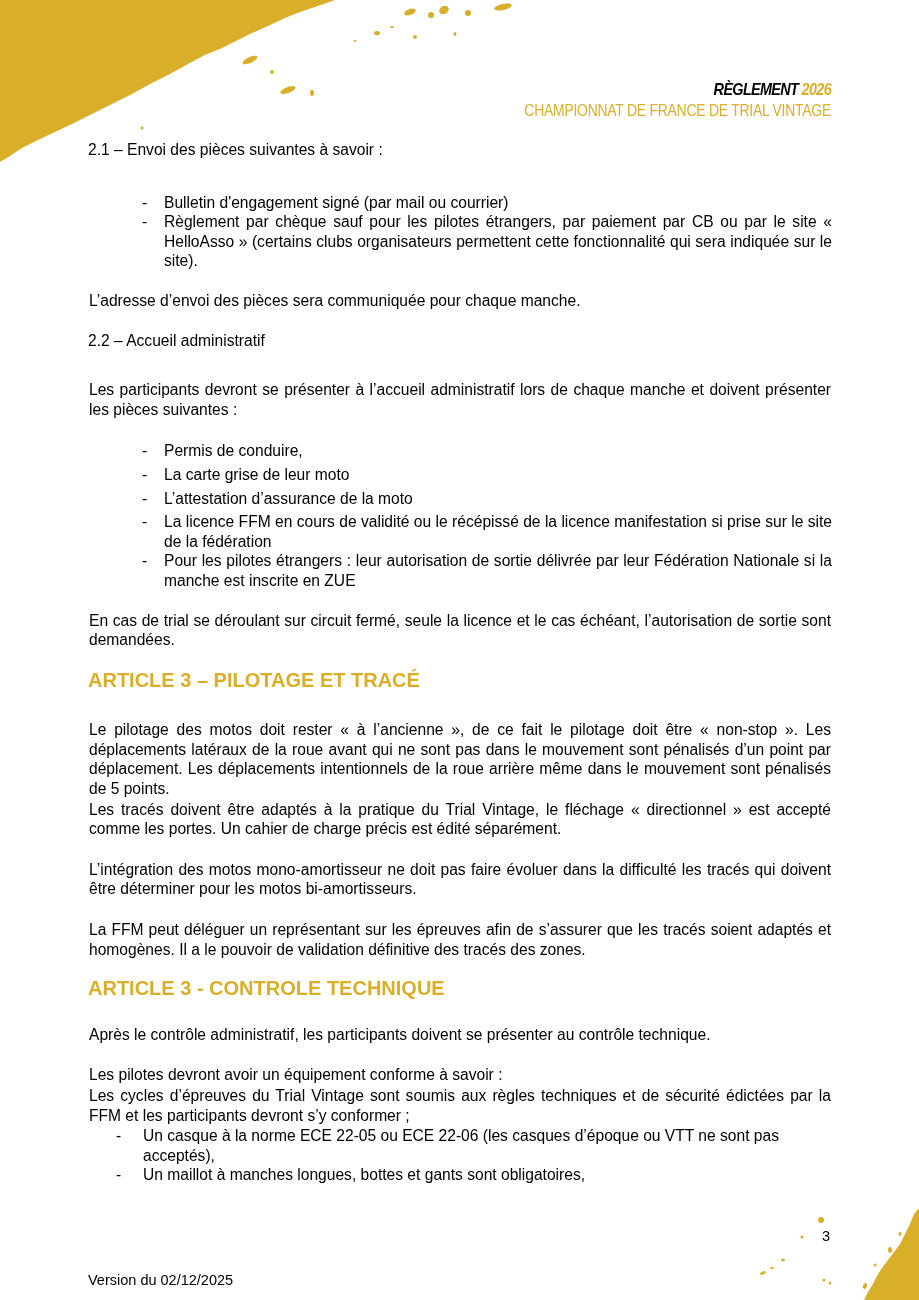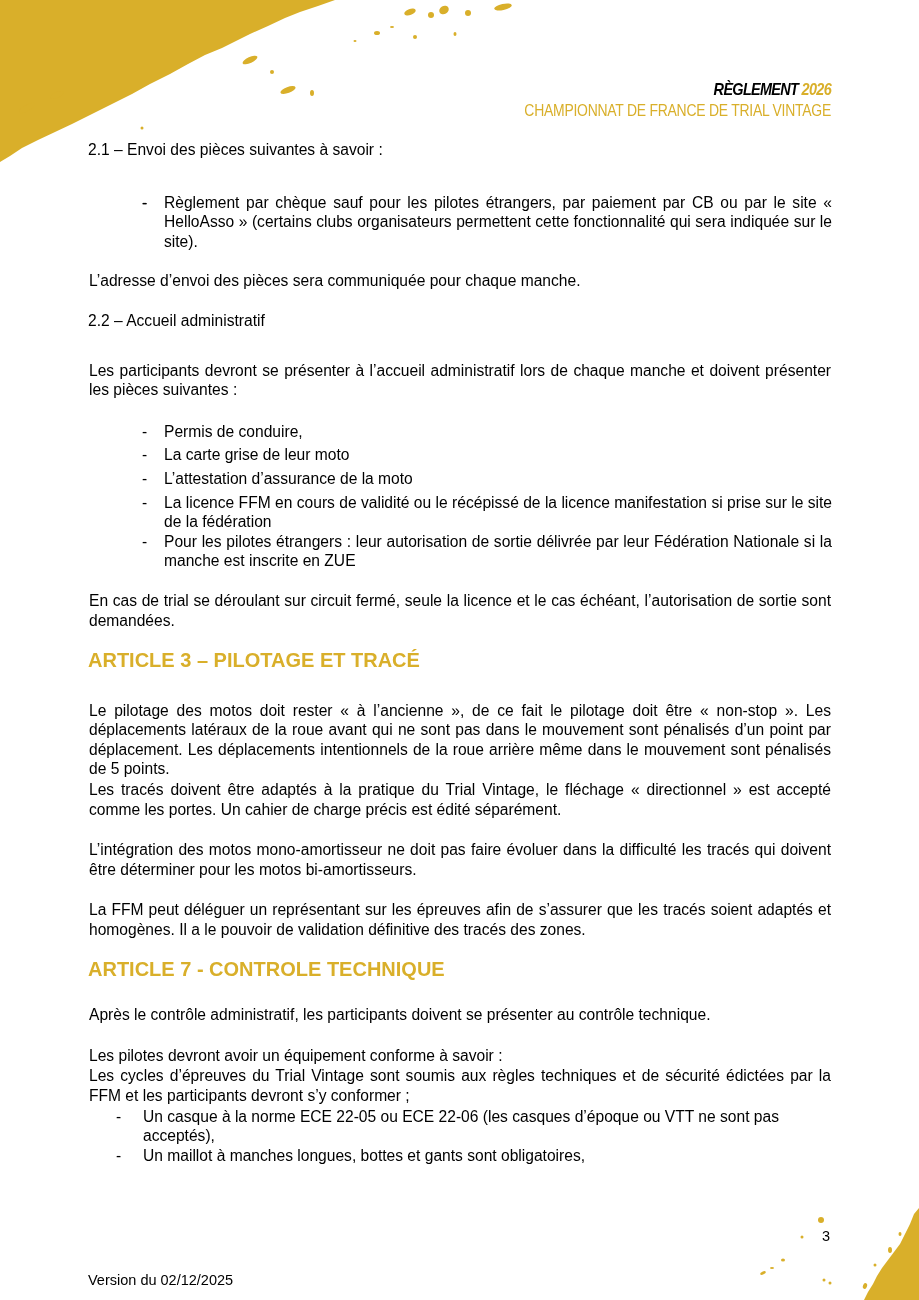--- a/index.html
+++ b/index.html
@@ -63,21 +63,21 @@
     <span class="year">2026</span>
   </div>
   <div class="header-line2">CHAMPIONNAT DE FRANCE DE TRIAL VINTAGE</div>
 </div>
 
 <div class="content">
 
   <h3 class="h-sub">2.1 – Envoi des pièces suivantes à savoir :</h3>
   <div style="height:33px"></div>
   <ul class="ul indent">
-    <li><span class="dash">-</span></li>
+    <li><span class="dash">-</span><span>Bulletin d'engagement signé (par mail ou courrier)</span></li>
     <li><span class="dash">-</span><span>Règlement par chèque sauf pour les pilotes étrangers, par paiement par CB ou par le site « HelloAsso » (certains clubs organisateurs permettent cette fonctionnalité qui sera indiquée sur le site).</span></li>
   </ul>
   <div style="height:19px"></div>
   <p class="p">L’adresse d’envoi des pièces sera communiquée pour chaque manche.</p>
   <div style="height:19px"></div>
 
   <h3 class="h-sub">2.2 – Accueil administratif</h3>
   <div style="height:29px"></div>
   <p class="p">Les participants devront se présenter à l’accueil administratif lors de chaque manche et doivent présenter les pièces suivantes :</p>
   <div style="height:21px"></div>
@@ -95,21 +95,21 @@
   <h2 class="h-article">ARTICLE 3 – PILOTAGE ET TRACÉ</h2>
   <div style="height:29px"></div>
   <p class="p">Le pilotage des motos doit rester « à l’ancienne », de ce fait le pilotage doit être « non-stop ». Les déplacements latéraux de la roue avant qui ne sont pas dans le mouvement sont pénalisés d’un point par déplacement. Les déplacements intentionnels de la roue arrière même dans le mouvement sont pénalisés de 5 points.</p>
   <p class="p">Les tracés doivent être adaptés à la pratique du Trial Vintage, le fléchage « directionnel » est accepté comme les portes. Un cahier de charge précis est édité séparément.</p>
   <div style="height:19px"></div>
   <p class="p">L’intégration des motos mono-amortisseur ne doit pas faire évoluer dans la difficulté les tracés qui doivent être déterminer pour les motos bi-amortisseurs.</p>
   <div style="height:19px"></div>
   <p class="p">La FFM peut déléguer un représentant sur les épreuves afin de s’assurer que les tracés soient adaptés et homogènes. Il a le pouvoir de validation définitive des tracés des zones.</p>
   <div style="height:19px"></div>
 
-  <h2 class="h-article">ARTICLE 7 - CONTROLE TECHNIQUE</h2>
+  <h2 class="h-article">ARTICLE 3 - CONTROLE TECHNIQUE</h2>
   <div style="height:25px"></div>
   <p class="p">Après le contrôle administratif, les participants doivent se présenter au contrôle technique.</p>
   <div style="height:19px"></div>
   <p class="p">Les pilotes devront avoir un équipement conforme à savoir :</p>
   <p class="p">Les cycles d’épreuves du Trial Vintage sont soumis aux règles techniques et de sécurité édictées par la FFM et les participants devront s’y conformer ;</p>
   <ul class="ul indent2">
     <li style="text-align:left; padding-right:28px"><span class="dash">-</span><span>Un casque à la norme ECE 22-05 ou ECE 22-06 (les casques d’époque ou VTT ne sont pas acceptés),</span></li>
     <li><span class="dash">-</span><span>Un maillot à manches longues, bottes et gants sont obligatoires,</span></li>
   </ul>
 </div>

